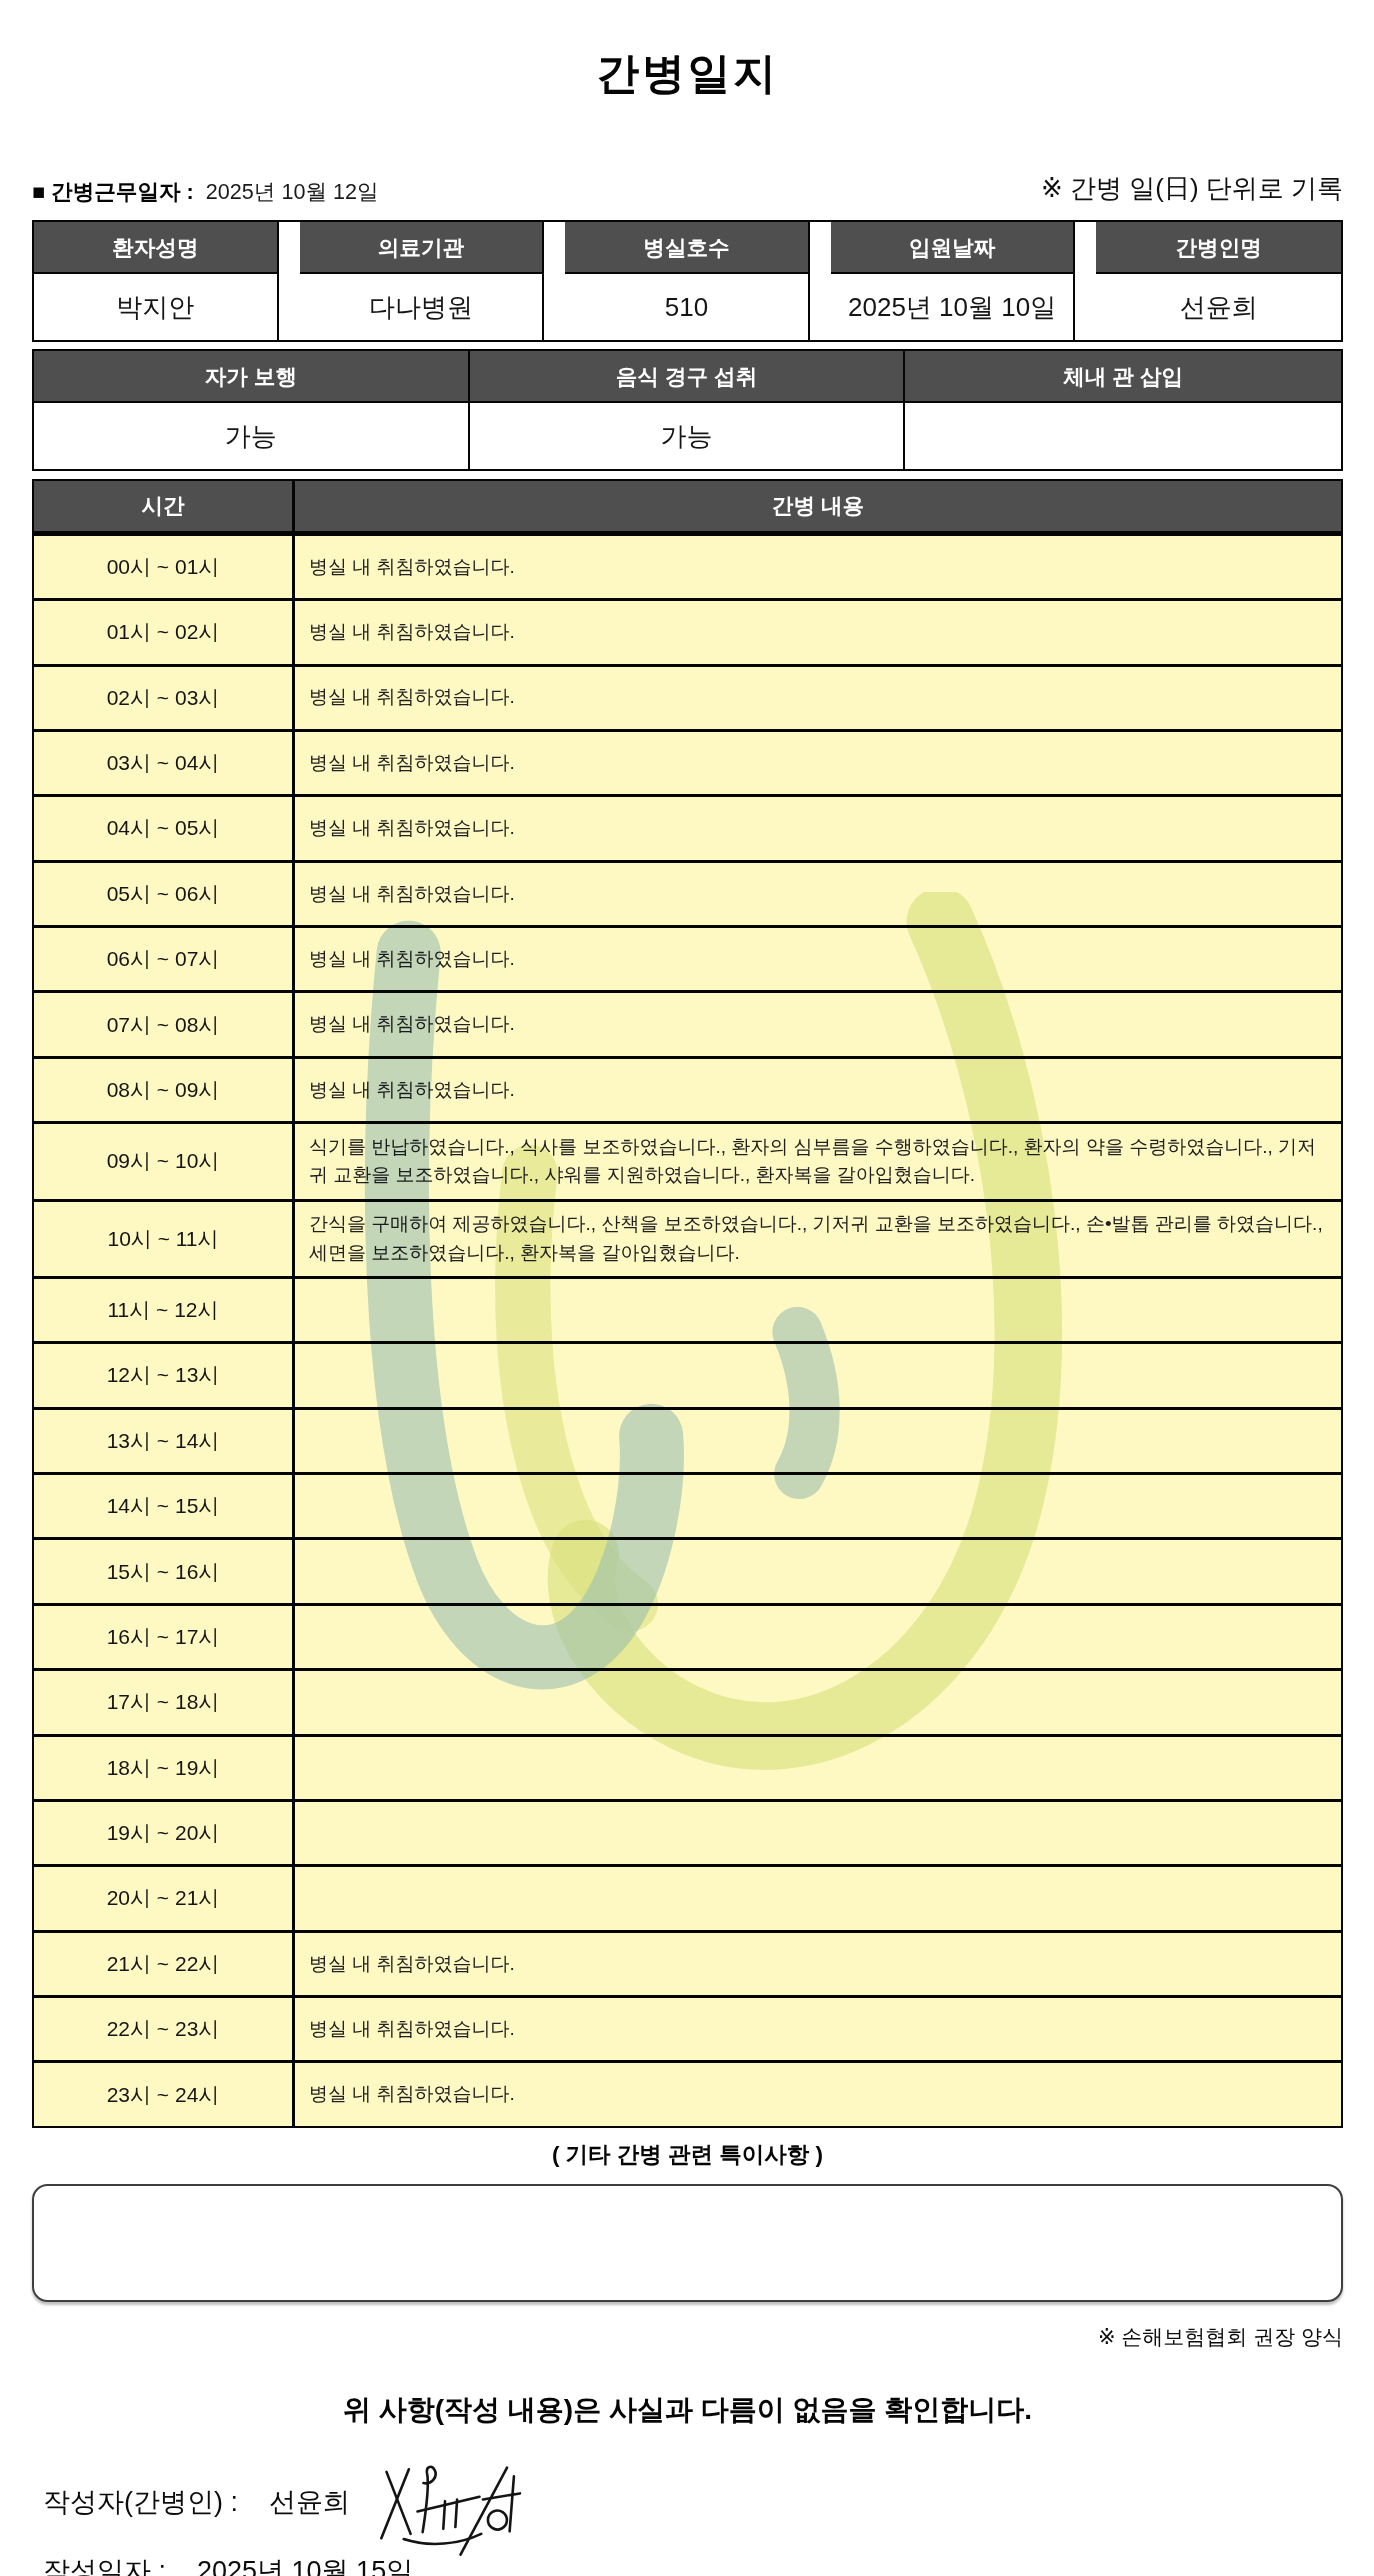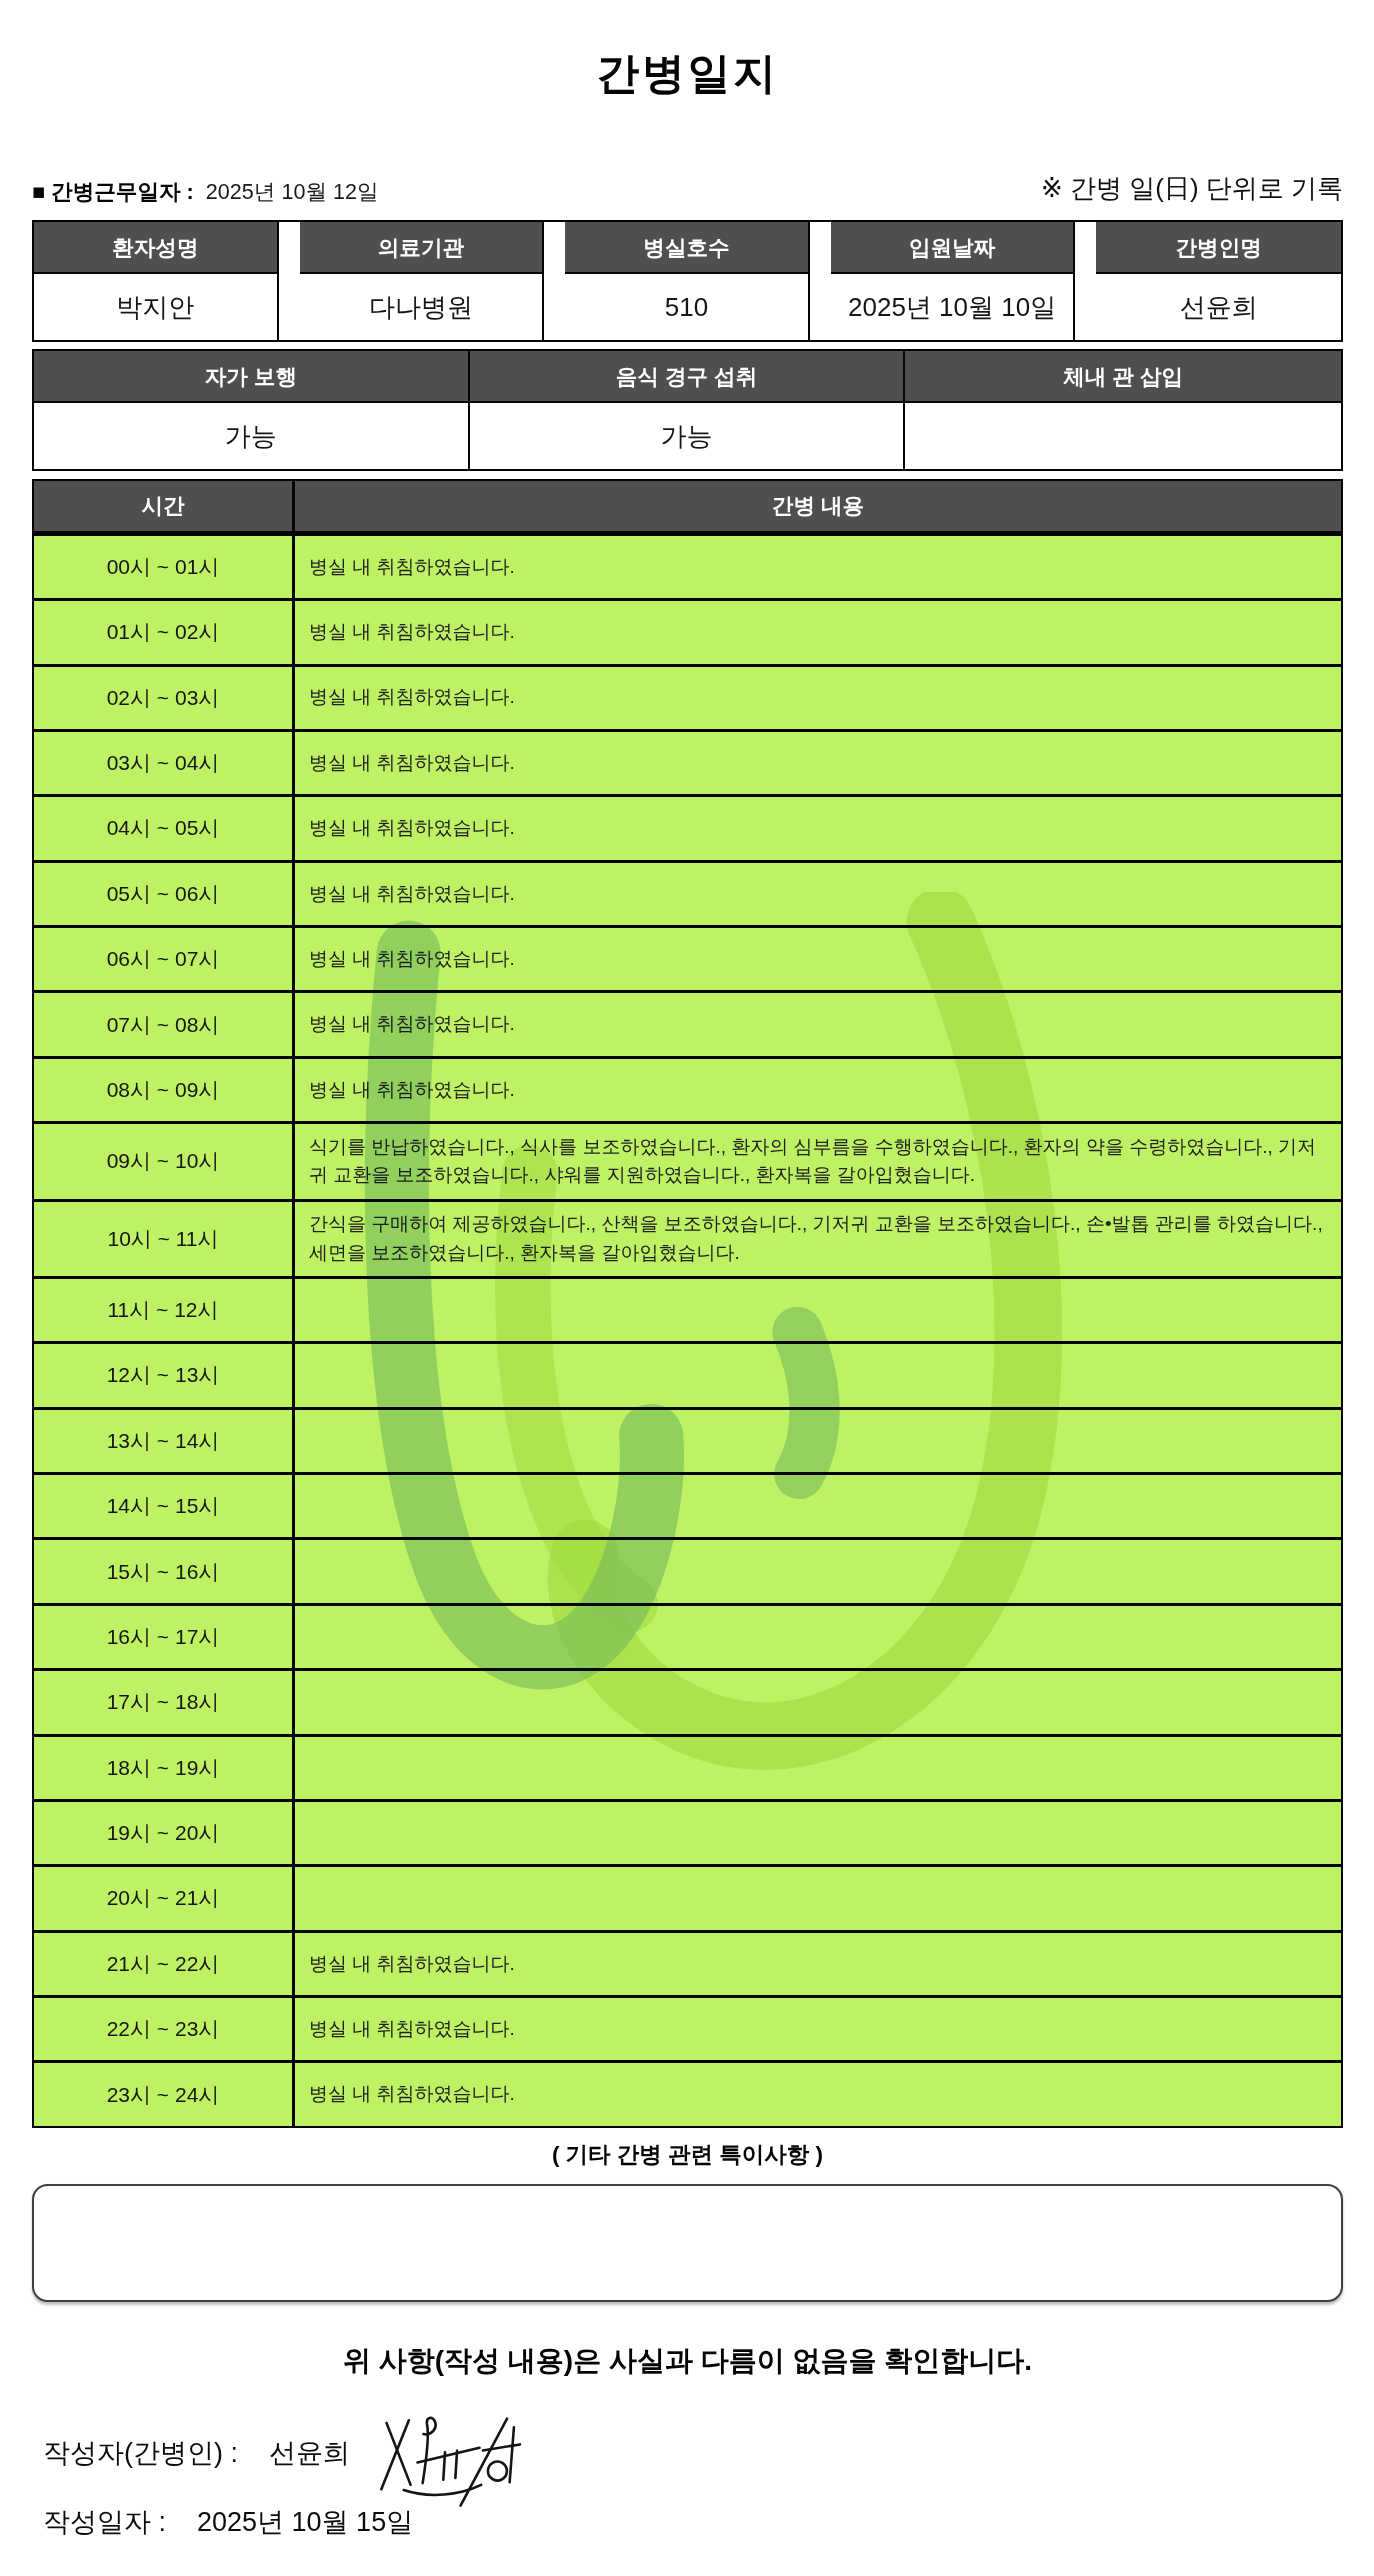--- a/index.html
+++ b/index.html
@@ -45,21 +45,21 @@
     border-right:2.6px solid #050505;border-bottom:2.6px solid #050505;
   }
   .hdr-cell:last-child{border-right:none;}
   .val-cell{
     height:66px;display:flex;align-items:center;justify-content:center;
     font-size:26px;color:#151515;
     border-right:2.6px solid #050505;
   }
   .val-cell:last-child{border-right:none;}
   
-  .log-tbl{margin:7.8px 32px 0;border:2.6px solid #050505;background:#bef264;}
+  .log-tbl{margin:7.8px 32px 0;border:2.6px solid #050505;background:#fef9c3;}
   .log-hdr{display:grid;grid-template-columns:261px 1fr;}
   .log-row{display:grid;grid-template-columns:261px 1fr;border-top:3.5px solid #050505;}
   .log-time{
     display:flex;align-items:center;justify-content:center;
     font-size:21px;color:#151515;
     border-right:3.5px solid #050505;
     min-height:52px;padding:5.2px 0;
   }
   .log-content{
     display:flex;align-items:center;
@@ -281,20 +281,21 @@
 
   <svg class="watermark" viewBox="0 1030 1588 1030" fill="none" xmlns="http://www.w3.org/2000/svg">
     <path d="M1086 1064 C1176 1262 1218 1540 1163 1744 C1108 1948 936 2052 792 1984 C704 1942 656 1854 676 1794" stroke="#d9e5a0" stroke-width="78" stroke-linecap="round" stroke-opacity="0.62"></path>
     <path d="M612 1354 C596 1486 602 1624 642 1732 C662 1786 692 1828 728 1852" stroke="#d9e5a0" stroke-width="64" stroke-linecap="round" stroke-opacity="0.55"></path>
     <path d="M472 1100 C448 1340 452 1640 516 1812 C556 1918 648 1952 706 1862 C741 1806 757 1716 752 1658" stroke="#9cc3e6" stroke-width="74" stroke-linecap="round" stroke-opacity="0.60"></path>
     <path d="M921 1538 C947 1600 947 1660 923 1702" stroke="#9cc3e6" stroke-width="58" stroke-linecap="round" stroke-opacity="0.58"></path>
   </svg>
 
   <div class="notes-heading">( 기타 간병 관련 특이사항 )</div>
   <div class="notes-box"></div>
+  <div class="form-note">※ 손해보험협회 권장 양식</div>
 
   <div class="statement">위 사항(작성 내용)은 사실과 다름이 없음을 확인합니다.</div>
 
   <div class="writer-line">
     <span>작성자(간병인) :</span>
     <span>선윤희</span>
     <svg class="signature" viewBox="0 0 175 108" fill="none" xmlns="http://www.w3.org/2000/svg" stroke="#141414" stroke-width="3" stroke-linecap="round">
       <path d="M12 8 L40 80"></path>
       <path d="M38 5 L6 85"></path>
       <path d="M54 78 C59 46 62 22 59 9 C58 1 65 0 68 6 C72 14 64 23 55 21"></path>

